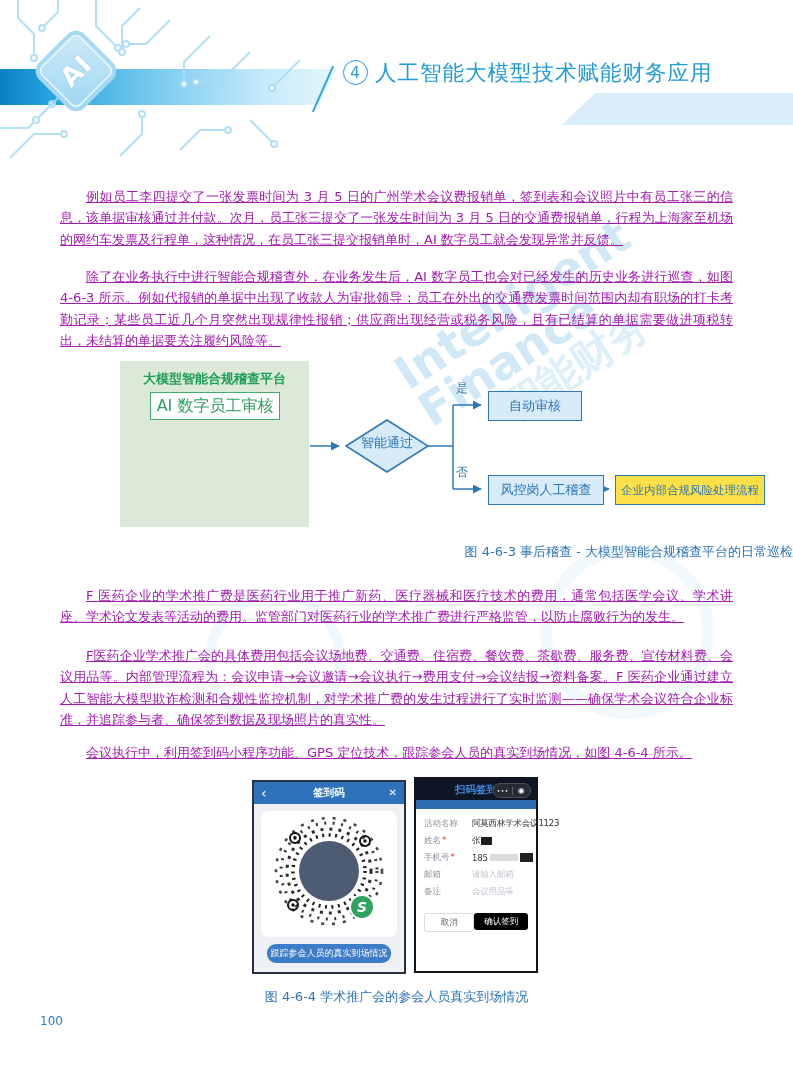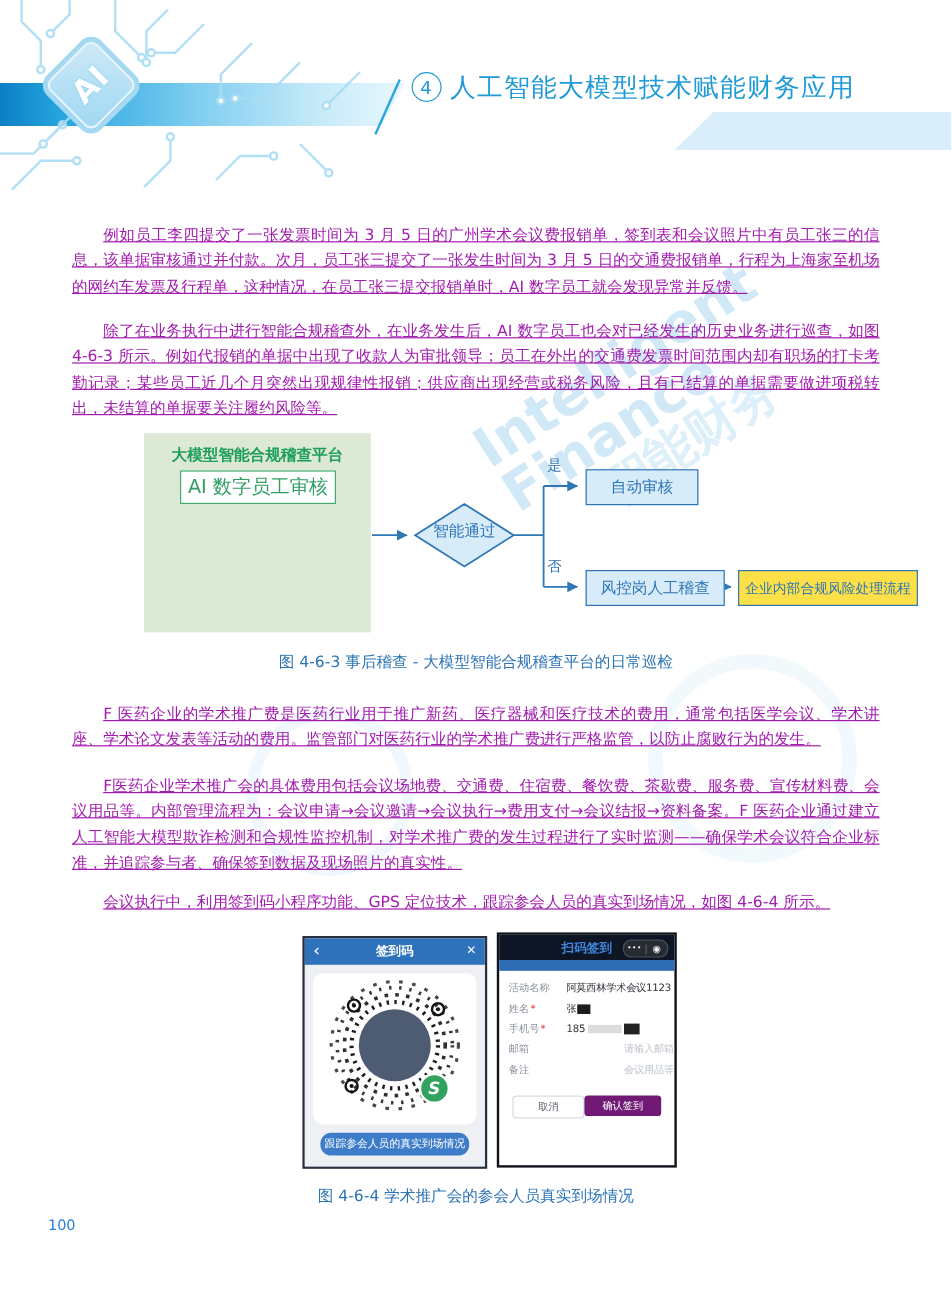--- a/index.html
+++ b/index.html
@@ -55,27 +55,27 @@
   .fbox{position:absolute;border:1.4px solid #2e76b6;background:#d7ebf8;color:#2e76b6;
         display:flex;align-items:center;justify-content:center;white-space:nowrap;}
   .b-auto{left:444px;top:33px;width:92px;height:28px;font-size:13px;}
   .b-manual{left:444px;top:117px;width:114px;height:28px;font-size:13px;}
   .b-process{left:571px;top:117px;width:148px;height:28px;font-size:11.5px;background:#fde047;}
   .d-label{position:absolute;left:302px;top:76px;width:82px;text-align:center;color:#2e76b6;font-size:13px;}
   .branch{position:absolute;color:#2e76b6;font-size:12px;}
   .br-yes{left:412px;top:22px;}
   .br-no{left:412px;top:106px;}
   .caption{left:0;width:793px;text-align:center;color:#2e75b6;font-size:13px;z-index:2;}
-  .cap463{top:543px;}
+  .cap463{top:543px;text-align:right;}
   .cap464{top:988px;}
 
   
   .phone{z-index:2;background:#ffffff;box-sizing:border-box;}
   .phone-l{left:252px;top:780px;width:154px;height:194px;border:2px solid #27313f;}
-  .phone-r{left:414px;top:777px;width:150px;height:196px;border:2px solid #10131a;}
+  .phone-r{left:414px;top:777px;width:124px;height:196px;border:2px solid #10131a;}
   .ph-head{height:22px;background:#2f72bc;position:relative;display:flex;align-items:center;
         justify-content:center;color:#ffffff;}
   .ph-head .ttl{font-size:10.5px;font-weight:bold;}
   .ph-head .bk{position:absolute;left:7px;font-size:14px;line-height:1;}
   .ph-head .cl{position:absolute;right:7px;font-size:10px;line-height:1;}
   .ph-body{background:#eef0f3;height:calc(100% - 22px);padding:7px;box-sizing:border-box;}
   .qr-card{background:#ffffff;border-radius:8px;height:126px;display:flex;align-items:center;
         justify-content:center;}
   .share-btn{margin:7px 6px 0 6px;height:19px;border-radius:9px;background:#3d7cc9;color:#ffffff;
         font-size:9px;display:flex;align-items:center;justify-content:center;}
@@ -87,28 +87,28 @@
         border:1px solid #4a4f57;border-radius:7px;display:flex;align-items:center;color:#f2f2f2;}
   .capsule .mi{flex:1;text-align:center;font-size:6px;letter-spacing:0.5px;}
   .capsule .sep{width:1px;height:8px;background:#5a5f66;}
   .capsule .tg{flex:1;text-align:center;font-size:8px;line-height:1;}
   .blueband{height:9px;background:#2e6cb4;}
   .form{padding:6px 0 0 0;}
   .frow{height:17px;display:flex;align-items:center;padding:0 8px;}
   .flabel{width:48px;color:#8a8f99;font-size:8.5px;flex:0 0 auto;white-space:nowrap;}
   .req{color:#e03030;margin-left:1px;}
   .fval{color:#2f3338;font-size:8.5px;white-space:nowrap;display:flex;align-items:center;letter-spacing:-0.2px;}
-  .fval.ph-text{color:#bfc4cc;margin-left:48px;}
+  .fval.ph-text{color:#bfc4cc;}
   .redact-d{display:inline-block;width:11px;height:8px;background:#1d1d1d;margin-left:1px;}
   .redact-g{display:inline-block;width:28px;height:7px;background:#dcdcdc;margin-left:2px;}
   .redact-d2{display:inline-block;width:13px;height:9px;background:#222222;margin-left:2px;}
   .btnrow{margin-top:13px;padding:0 8px;display:flex;justify-content:center;}
   .btn-cancel{width:58px;height:17px;border:1px solid #d8dce1;border-radius:3px;color:#5a6068;
         background:#ffffff;font-size:8.5px;display:flex;align-items:center;justify-content:center;}
-  .btn-confirm{width:64px;height:17px;background:#701a75;border-radius:3px;color:#ffffff;
+  .btn-confirm{width:64px;height:17px;background:#000000;border-radius:3px;color:#ffffff;
         font-size:8.5px;display:flex;align-items:center;justify-content:center;}
 
   .pageno{left:40px;top:1014px;color:#2a7fd4;font-size:12px;}
 </style>
 </head>
 <body>
 
 <div class="abs band"></div>
 <div class="abs band-slash"></div>
 <div class="abs para-right"></div>

